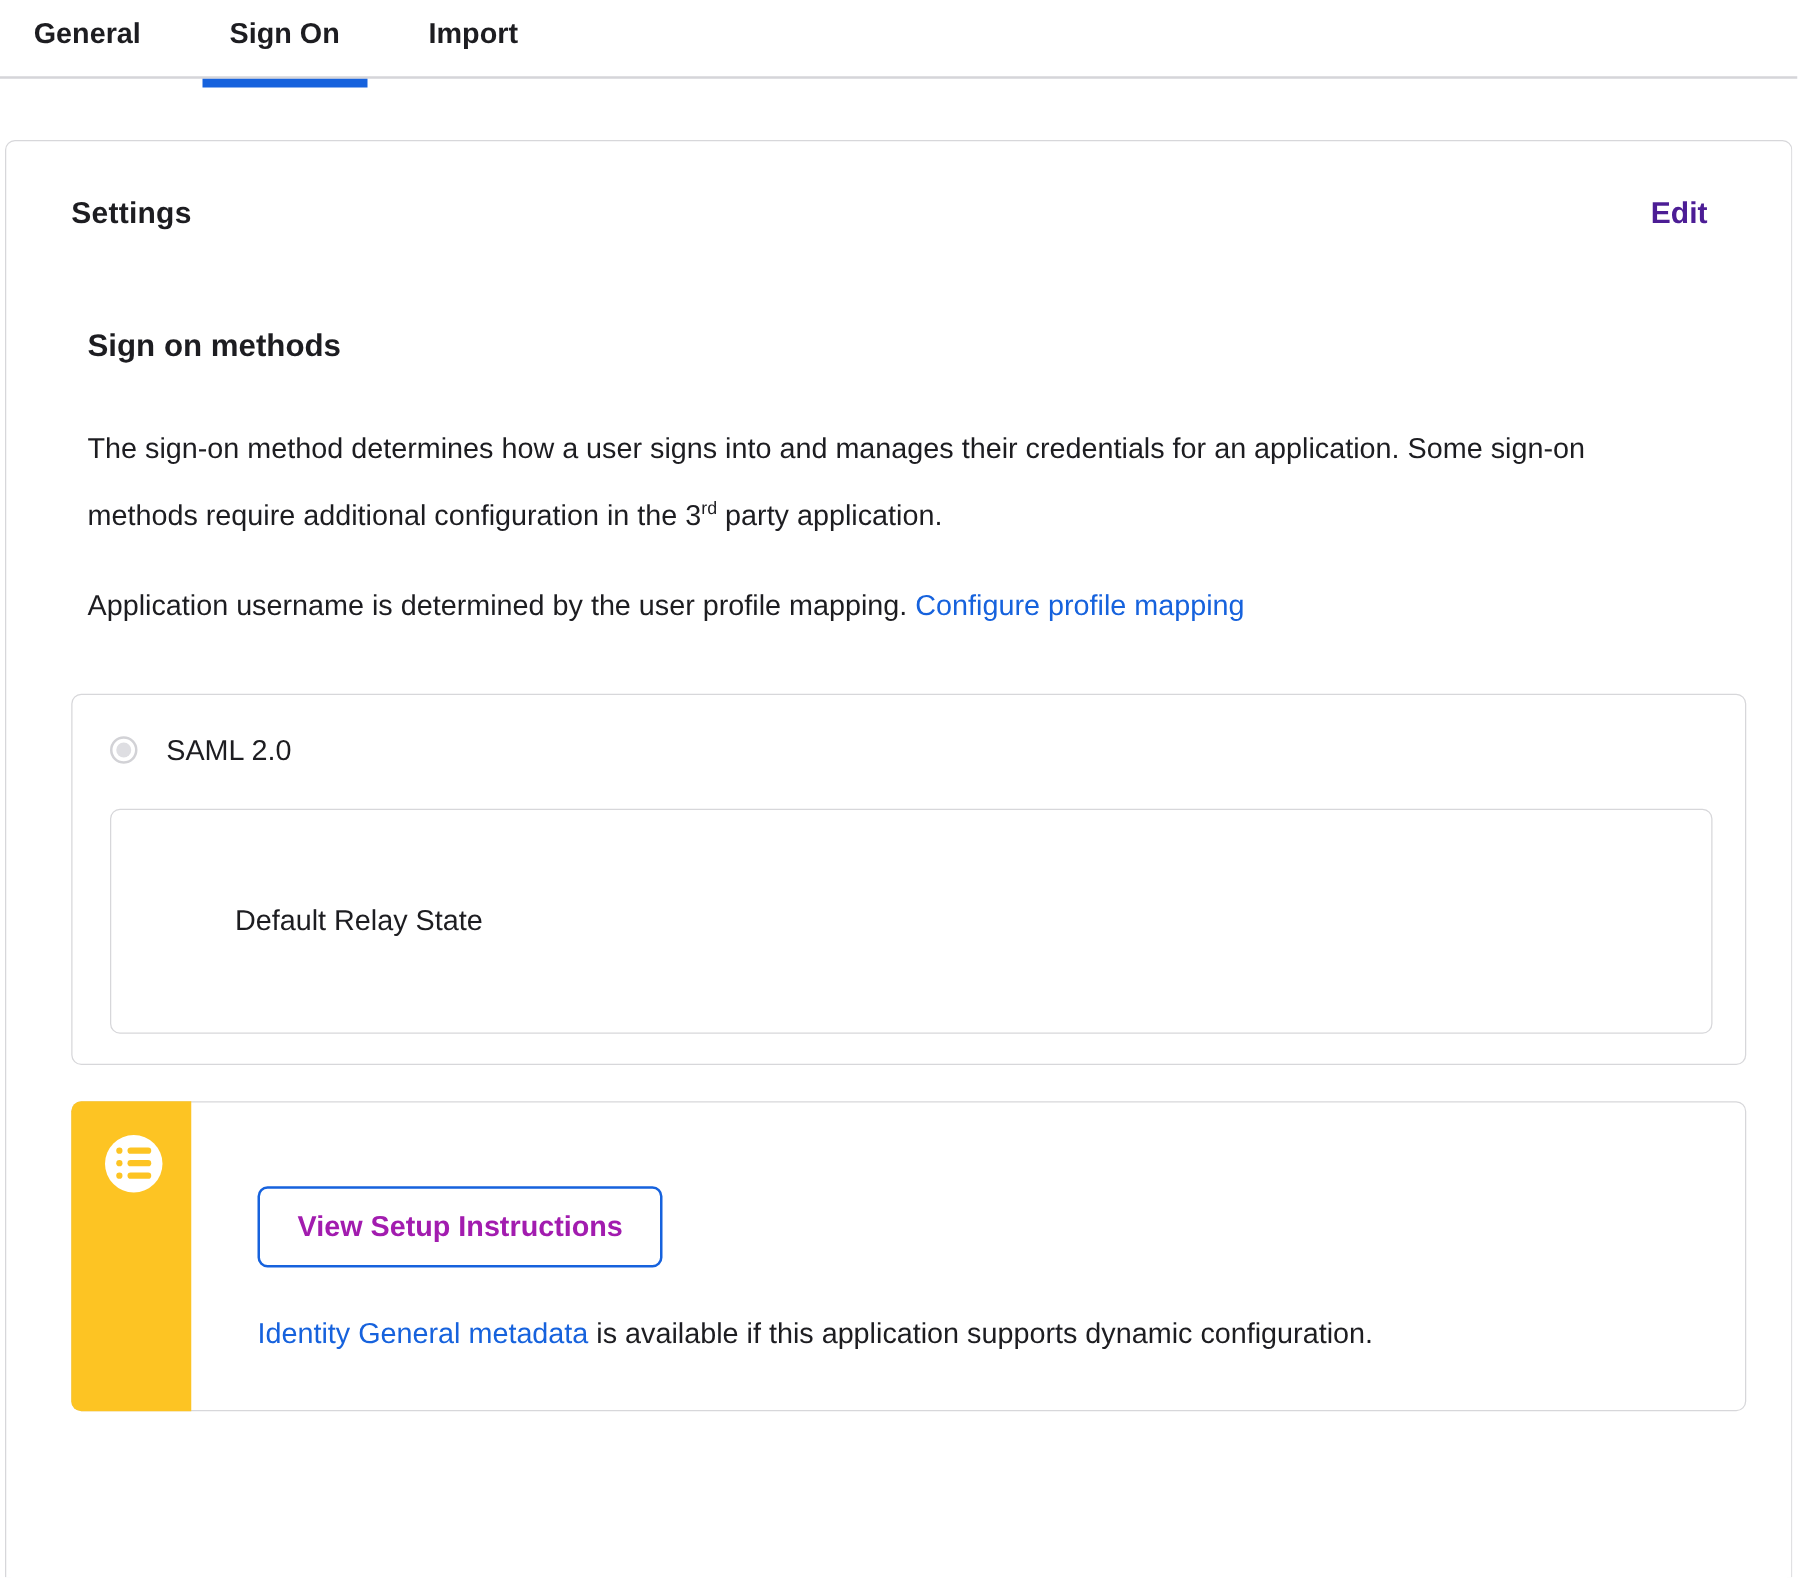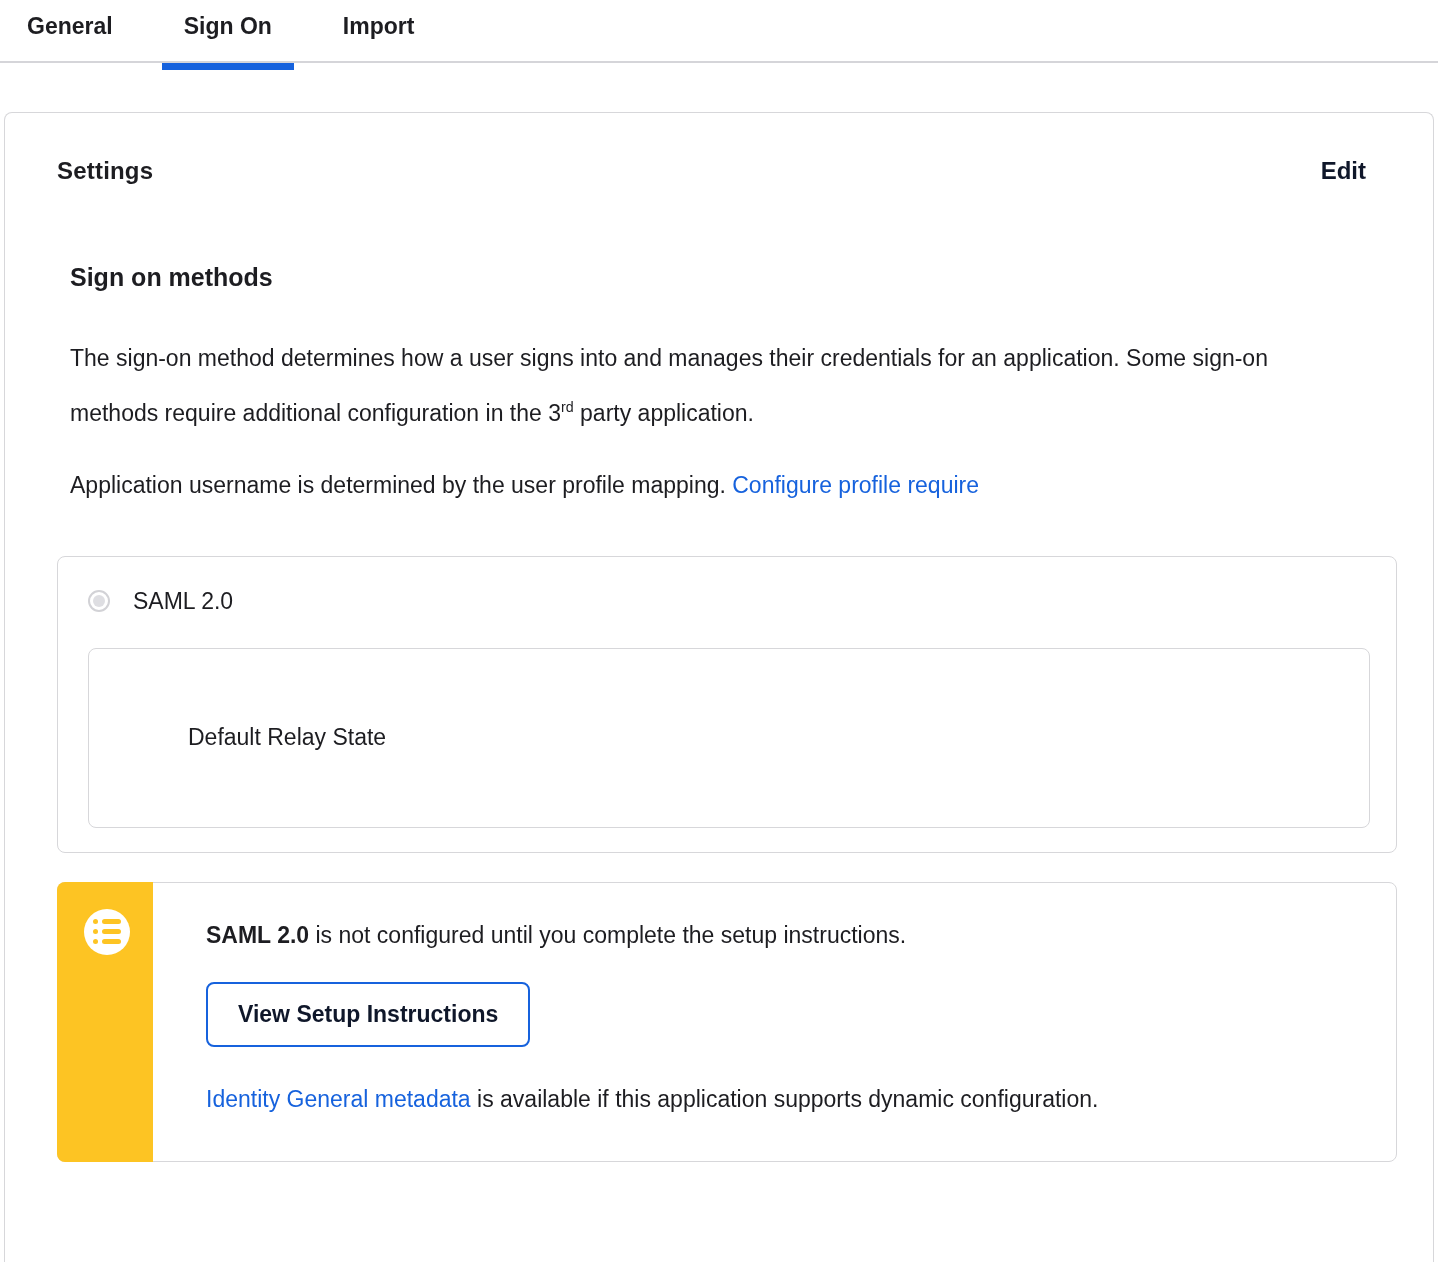--- a/index.html
+++ b/index.html
@@ -57,21 +57,21 @@
     align-items: baseline;
   }
   .settings-title {
     font-size: 24px;
     font-weight: 700;
     letter-spacing: 0.2px;
   }
   .edit-link {
     font-size: 24px;
     font-weight: 600;
-    color: #0f172a;
+    color: #4c1d95;
     margin-right: 25px;
     text-decoration: none;
     cursor: pointer;
   }
 
   .section-heading {
     margin-top: 78px;
     margin-left: 13px;
     font-size: 25px;
     font-weight: 700;
@@ -170,21 +170,21 @@
 
   .callout-message { font-size: 23px; line-height: 32px; }
   .callout-message b { font-weight: 700; }
 
   .setup-button {
     margin-top: 31px;
     display: inline-block;
     border: 2px solid #1662dd;
     border-radius: 8px;
     background: #ffffff;
-    color: #0f172a;
+    color: #a21caf;
     font-family: "Liberation Sans", sans-serif;
     font-size: 23px;
     font-weight: 700;
     padding: 17px 30px;
     cursor: pointer;
   }
   .metadata-line {
     margin-top: 36px;
     font-size: 23px;
     line-height: 32px;
@@ -213,21 +213,21 @@
     <a class="edit-link">Edit</a>
   </div>
 
   <h2 class="section-heading">Sign on methods</h2>
 
   <p class="body-text para1">
     <span>The sign-on method determines how a user signs into and manages their credentials for an application. Some sign-on methods require additional configuration in the 3</span><sup>rd</sup><span> party application.</span>
   </p>
 
   <p class="body-text para2">
-    <span>Application username is determined by the user profile mapping. </span><a class="inline-link">Configure profile require</a>
+    <span>Application username is determined by the user profile mapping. </span><a class="inline-link">Configure profile mapping</a>
   </p>
 
   <div class="method-box">
     <div class="radio-row">
       <span class="radio">
         <span class="radio-dot"></span>
       </span>
       <span class="radio-label">SAML 2.0</span>
     </div>
 
@@ -246,23 +246,20 @@
       <span class="icon-row">
         <span class="icon-dot"></span>
         <span class="icon-bar"></span>
       </span>
       <span class="icon-row">
         <span class="icon-dot"></span>
         <span class="icon-bar"></span>
       </span>
     </span>
 
-    <p class="callout-message">
-      <b>SAML 2.0</b><span> is not configured until you complete the setup instructions.</span>
-    </p>
 
     <button class="setup-button">View Setup Instructions</button>
 
     <p class="metadata-line">
       <a class="inline-link">Identity General metadata</a><span> is available if this application supports dynamic configuration.</span>
     </p>
   </div>
 
 </section>
 

